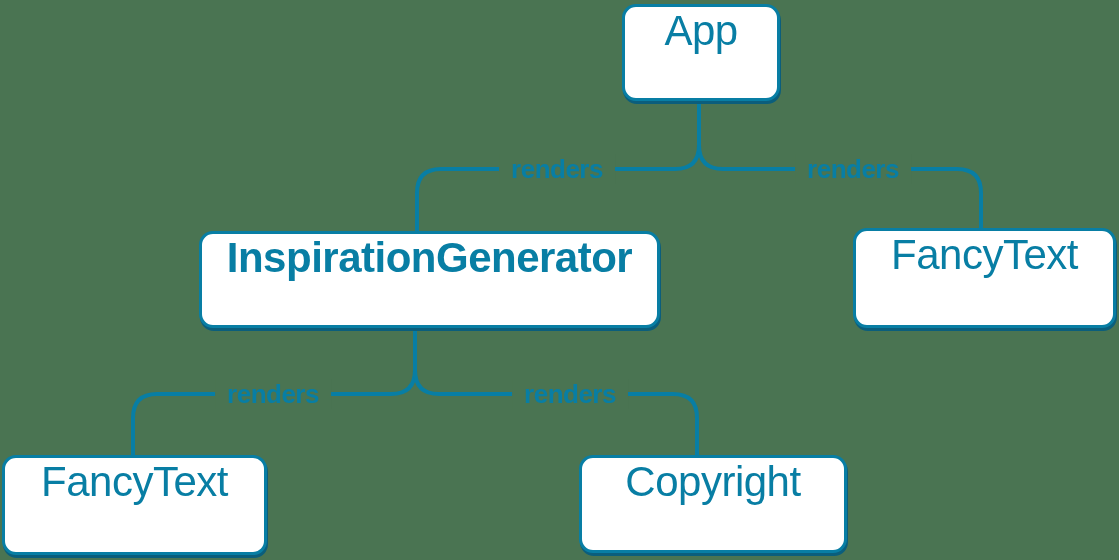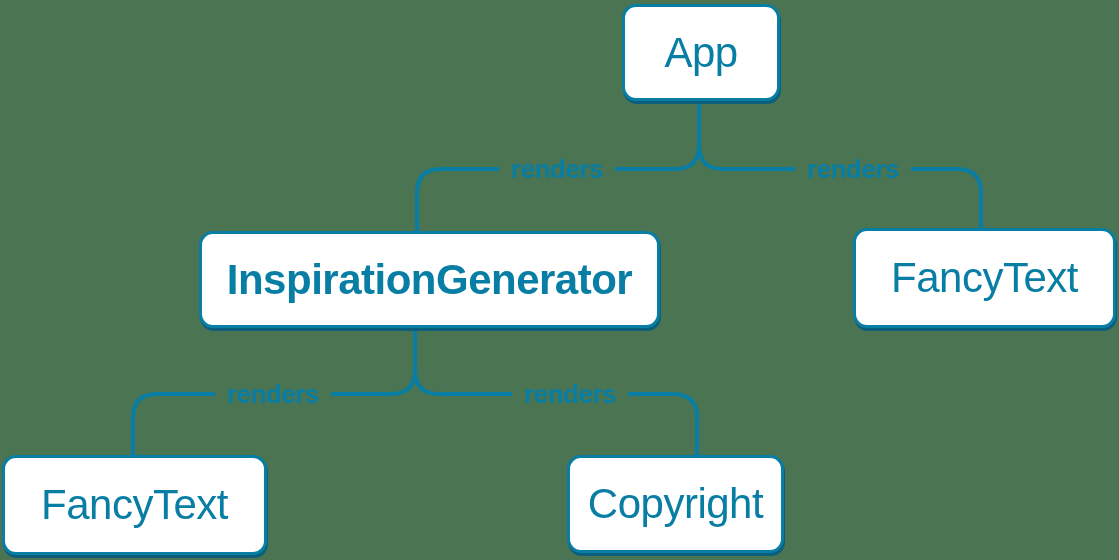--- a/index.html
+++ b/index.html
@@ -32,33 +32,32 @@
     fill: none;
   }
   .node {
     position: absolute;
     box-sizing: border-box;
     background: var(--node-fill);
     border: 3px solid var(--accent);
     border-radius: 14px;
     box-shadow: 1px 3px 0 var(--node-shadow);
     display: flex;
-    align-items: center;
     justify-content: center;
     color: var(--accent);
     font-size: 42px;
     font-weight: 500;
     letter-spacing: -0.5px;
     white-space: nowrap;
   }
   .n-app { left: 622px; top: 4px;   width: 158px; height: 97px; }
   .n-ig  { left: 199px; top: 231px; width: 461px; height: 97px; font-weight: bold; }
   .n-ft1 { left: 853px; top: 228px; width: 263px; height: 100px; }
   .n-ft2 { left: 2px;   top: 455px; width: 265px; height: 100px; }
-  .n-cr  { left: 567px; top: 455px; width: 217px; height: 98px; }
+  .n-cr  { left: 579px; top: 455px; width: 268px; height: 98px; }
   .edge-label {
     position: absolute;
     transform: translate(-50%, -50%);
     background: var(--background);
     color: var(--accent);
     font-size: 26px;
     font-weight: 700;
     letter-spacing: -0.5px;
     padding: 2px 12px;
     line-height: 1;

